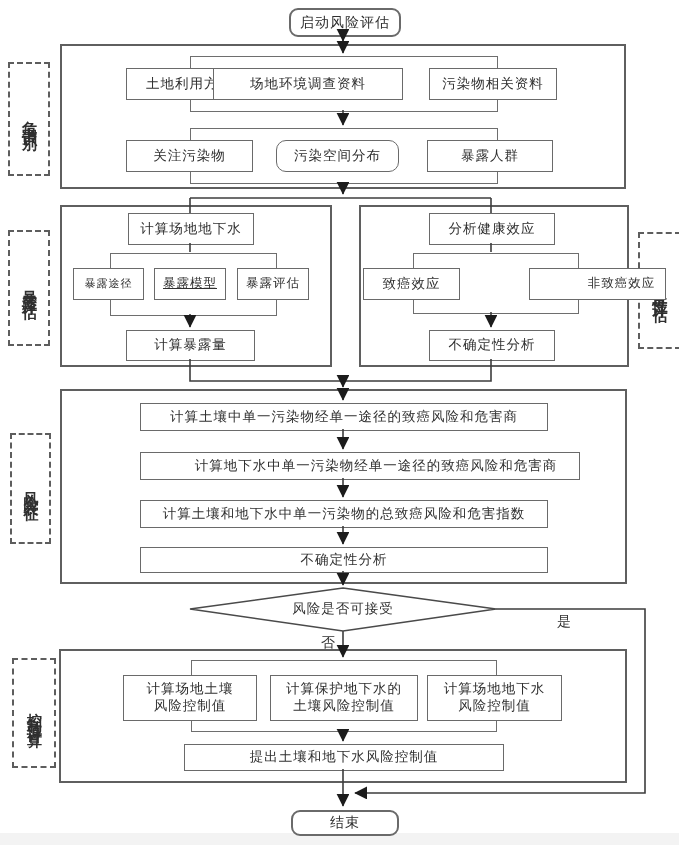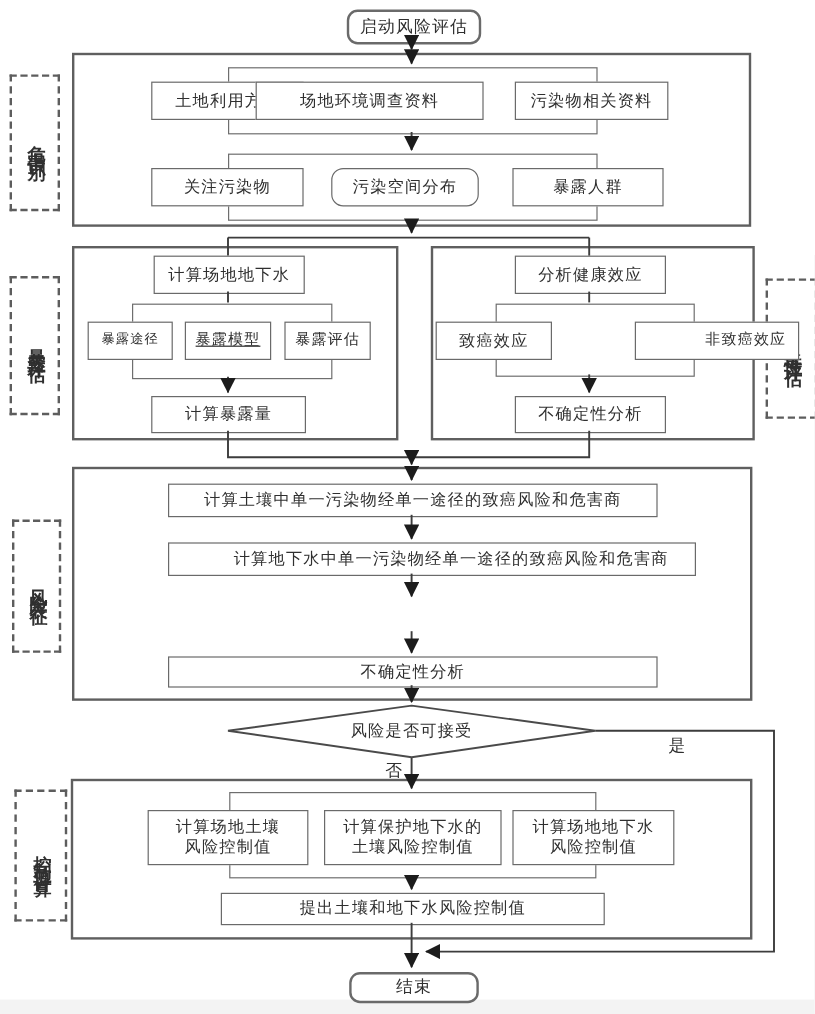--- a/index.html
+++ b/index.html
@@ -62,20 +62,21 @@
   <div class="box" style="left:429px;top:213px;width:124px;height:30px;">分析健康效应</div>
   <div class="bgrect" style="left:413px;top:253px;width:164px;height:59px;"></div>
   <div class="box" style="left:363px;top:268px;width:95px;height:30px;">致癌效应</div>
   <div class="box" style="left:529px;top:268px;width:87px;height:30px;font-size:12.5px;padding-left:48px;">非致癌效应</div>
   <div class="box" style="left:429px;top:330px;width:124px;height:29px;">不确定性分析</div>
 
   <div class="container" style="left:60px;top:389px;width:563px;height:191px;"></div>
   <div class="dlabel" style="left:10px;top:433px;width:37px;height:107px;">风险表征</div>
   <div class="box" style="left:140px;top:403px;width:406px;height:26px;">计算土壤中单一污染物经单一途径的致癌风险和危害商</div>
   <div class="box" style="left:140px;top:452px;width:406px;height:26px;padding-left:32px;">计算地下水中单一污染物经单一途径的致癌风险和危害商</div>
+  <div class="box" style="left:140px;top:500px;width:406px;height:26px;">计算土壤和地下水中单一污染物的总致癌风险和危害指数</div>
   <div class="box" style="left:140px;top:547px;width:406px;height:24px;">不确定性分析</div>
 
   <div class="decision-text" style="left:263px;top:600px;width:160px;">风险是否可接受</div>
   <div class="overlay-label" style="left:321px;top:634px;">否</div>
   <div class="overlay-label" style="left:557px;top:613px;">是</div>
 
   <div class="container" style="left:59px;top:649px;width:564px;height:130px;"></div>
   <div class="dlabel" style="left:12px;top:658px;width:40px;height:106px;">控制值计算</div>
   <div class="bgrect" style="left:191px;top:660px;width:304px;height:70px;"></div>
   <div class="box" style="left:123px;top:675px;width:132px;height:44px;">计算场地土壤

